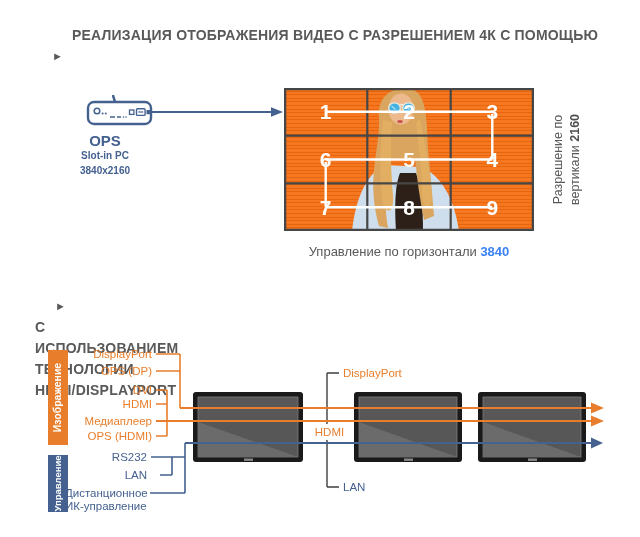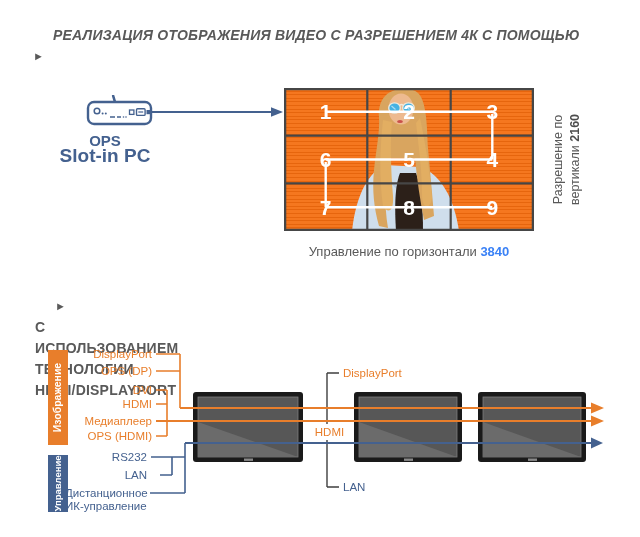--- a/index.html
+++ b/index.html
@@ -9,21 +9,21 @@
   }
   
   .sec-title{
     position:absolute;display:grid;grid-template-columns:20px auto;
     color:#595959;font-weight:bold;font-size:14px;line-height:21px;letter-spacing:.2px;
   }
   .sec-title .bullet{color:#595959;font-size:11px;line-height:21px;}
   
   .ops-labels{position:absolute;left:45px;top:132px;width:120px;text-align:center;color:#44618F;font-weight:bold;}
   .ops-name{font-size:15px;line-height:17px;}
-  .ops-sub{font-size:19px;line-height:14.5px;}
+  .ops-sub{font-size:10px;line-height:14.5px;}
   
   .wall{
     position:absolute;left:284px;top:88px;width:250px;height:143px;overflow:hidden;
     background:repeating-linear-gradient(180deg,#F5771F 0px,#F5771F 2.6px,#E6650D 2.6px,#E6650D 3.6px);
   }
   .wall svg{position:absolute;left:0;top:0;}
   
   .vcap{
     position:absolute;left:550px;top:88px;width:143px;height:38px;
     transform:rotate(-90deg) translate(-143px,0);transform-origin:0 0;
@@ -36,21 +36,21 @@
   }
   .hcap b{color:#3b82f6;}
   .abs{position:absolute;}
   svg text{font-family:"Liberation Sans",sans-serif;}
 </style>
 </head>
 <body>
 
 <div class="canvas">
 
-  <div class="sec-title" style="left:33px;top:25px;font-style:italic;">
+  <div class="sec-title" style="left:52px;top:25px;">
     <span></span>
       <span>РЕАЛИЗАЦИЯ ОТОБРАЖЕНИЯ ВИДЕО С РАЗРЕШЕНИЕМ 4К С ПОМОЩЬЮ</span>
     <span class="bullet">►</span>
   </div>
 
   <svg class="abs" style="left:85px;top:95px;" width="72" height="34" viewBox="0 0 72 34">
     <path d="M30,7 L28.2,1" stroke="#44618F" stroke-width="2.6" stroke-linecap="round" fill="none"></path>
     <rect x="3" y="7" width="63" height="22" rx="6" fill="#ffffff" stroke="#44618F" stroke-width="2.4"></rect>
     <circle cx="12" cy="16" r="2.8" fill="none" stroke="#44618F" stroke-width="1.5"></circle>
     <circle cx="17.6" cy="18.6" r="1" fill="#44618F"></circle>
@@ -60,20 +60,21 @@
     <circle cx="41" cy="22" r="0.8" fill="#44618F"></circle>
     <rect x="44.5" y="15" width="4.4" height="4.4" fill="none" stroke="#44618F" stroke-width="1.3"></rect>
     <rect x="51.5" y="13.8" width="8.6" height="6.6" rx="1" fill="none" stroke="#44618F" stroke-width="1.4"></rect>
     <path d="M53.3,17 H58.2" stroke="#44618F" stroke-width="1.2" fill="none"></path>
     <rect x="61.5" y="15" width="3.6" height="4.2" fill="#44618F"></rect>
   </svg>
 
   <div class="ops-labels">
     <div class="ops-name">OPS</div>
     <div class="ops-sub">Slot-in PC</div>
+    <div class="ops-sub">3840x2160</div>
   </div>
 
   <svg class="abs" style="left:150px;top:104px;" width="135" height="16" viewBox="0 0 135 16">
     <path d="M2,8 H121" stroke="#44618F" stroke-width="2" fill="none"></path>
     <polygon points="121,3.2 133,8 121,12.8" fill="#44618F"></polygon>
   </svg>
 
   <div class="wall">
     <svg width="250" height="143" viewBox="0 0 250 143">
 

